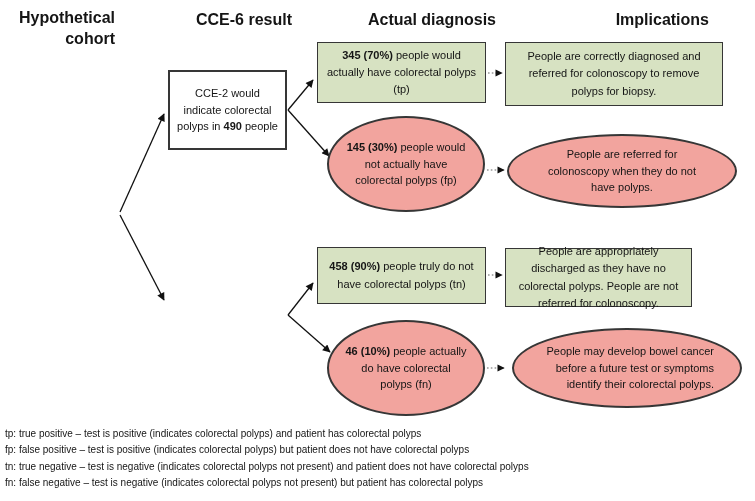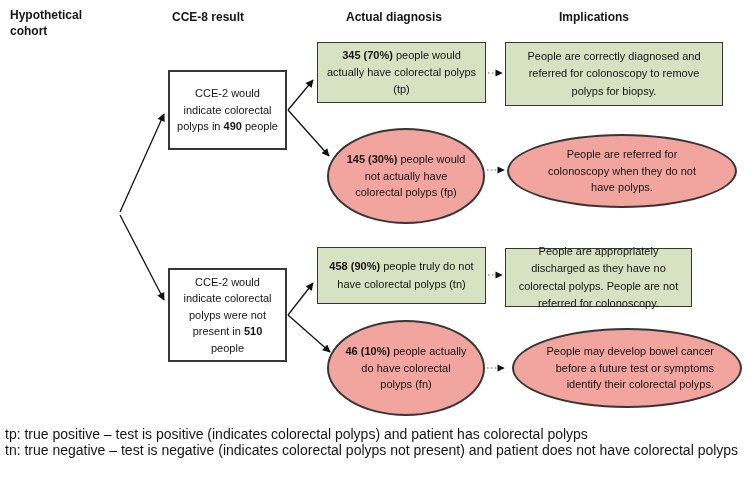--- a/index.html
+++ b/index.html
@@ -5,38 +5,38 @@
   :root{
     --green:#d7e2c2;
     --pink:#f2a49e;
     --border:#363636;
     --bg:#ffffff;
     --text:#151515;
   }
   html,body{margin:0;padding:0;background:#fff;}
   body{font-family:"Liberation Sans", sans-serif;}
   .canvas{position:relative;width:755px;height:501px;background:var(--bg);color:var(--text);overflow:hidden;}
-  .hdr{position:absolute;font-weight:bold;font-size:12px;line-height:1.3;text-align:left;}
+  .hdr{position:absolute;font-weight:bold;font-size:16px;line-height:1.3;text-align:right;}
   .shape{position:absolute;display:flex;align-items:center;justify-content:center;text-align:center;
          font-size:11px;line-height:1.5;box-sizing:border-box;}
   .rect-white{background:#ffffff;border:2px solid var(--border);padding:4px 5px;}
   .rect-green{background:var(--green);border:1.6px solid var(--border);padding:14px 8px;line-height:1.55;}
   .ellipse-pink{background:var(--pink);border:2px solid var(--border);border-radius:50%;line-height:1.5;}
   .shape b{font-weight:bold;}
   .arrows{position:absolute;left:0;top:0;width:755px;height:501px;pointer-events:none;}
-  .footnotes{position:absolute;left:5px;top:426px;width:748px;font-size:14px;line-height:16.4px;}
+  .footnotes{position:absolute;left:5px;top:426px;width:748px;font-size:10px;line-height:16.4px;}
   .footnote{white-space:nowrap;}
 </style>
 </head>
 <body>
 
 <div class="canvas">
 
   <div class="hdr" style="left:10px;top:8px;width:105px;">Hypothetical cohort</div>
-  <div class="hdr" style="left:172px;top:10px;width:120px;">CCE-8 result</div>
+  <div class="hdr" style="left:172px;top:10px;width:120px;">CCE-6 result</div>
   <div class="hdr" style="left:346px;top:10px;width:150px;">Actual diagnosis</div>
   <div class="hdr" style="left:559px;top:10px;width:150px;">Implications</div>
 
   <svg class="arrows" viewBox="0 0 755 501">
     <defs>
       <marker id="arr" viewBox="0 0 10 10" refX="9" refY="5" markerWidth="7" markerHeight="6" orient="auto-start-reverse">
         <path d="M0,0 L10,5 L0,10 z" fill="#111"></path>
       </marker>
     </defs>
     <line x1="120" y1="212" x2="164" y2="114" stroke="#111" stroke-width="1.3" marker-end="url(#arr)"></line>
@@ -48,28 +48,25 @@
     <line x1="488" y1="73" x2="502" y2="73" stroke="#666" stroke-width="1.2" stroke-dasharray="1.6 2.2" marker-end="url(#arr)"></line>
     <line x1="487" y1="170" x2="504" y2="170" stroke="#666" stroke-width="1.2" stroke-dasharray="1.6 2.2" marker-end="url(#arr)"></line>
     <line x1="488" y1="275" x2="502" y2="275" stroke="#666" stroke-width="1.2" stroke-dasharray="1.6 2.2" marker-end="url(#arr)"></line>
     <line x1="487" y1="368" x2="504" y2="368" stroke="#666" stroke-width="1.2" stroke-dasharray="1.6 2.2" marker-end="url(#arr)"></line>
   </svg>
 
 
   <div class="shape rect-white" style="left:168px;top:70px;width:119px;height:80px;">
     <span><span>CCE-2 would indicate colorectal polyps in </span><b>490</b><span> people</span></span>
   </div>
-  <div class="shape rect-white" style="left:168px;top:268px;width:119px;height:94px;">
-    <span><span>CCE-2 would indicate colorectal polyps were not present in </span><b>510</b><span> people</span></span>
-  </div>
 
   <div class="shape rect-green" style="left:317px;top:42px;width:169px;height:61px;">
     <span><b>345 (70%)</b><span> people would actually have colorectal polyps (tp)</span></span>
   </div>
-  <div class="shape ellipse-pink" style="left:327px;top:128px;width:158px;height:96px;padding:0 16px;">
+  <div class="shape ellipse-pink" style="left:327px;top:116px;width:158px;height:96px;padding:0 16px;">
     <span><b>145 (30%)</b><span> people would not actually have colorectal polyps (fp)</span></span>
   </div>
   <div class="shape rect-green" style="left:317px;top:247px;width:169px;height:57px;justify-content:flex-end;">
     <span><b>458 (90%)</b><span> people truly do not have colorectal polyps (tn)</span></span>
   </div>
   <div class="shape ellipse-pink" style="left:327px;top:320px;width:158px;height:96px;padding:0 16px;">
     <span><b>46 (10%)</b><span> people actually do have colorectal polyps (fn)</span></span>
   </div>
 
   <div class="shape rect-green" style="left:505px;top:42px;width:218px;height:64px;">
@@ -80,16 +77,18 @@
   </div>
   <div class="shape rect-green" style="left:505px;top:248px;width:187px;height:59px;">
     <span>People are appropriately discharged as they have no colorectal polyps. People are not referred for colonoscopy.</span>
   </div>
   <div class="shape ellipse-pink" style="left:512px;top:328px;width:230px;height:80px;padding:0 26px;text-align:right;">
     <span>People may develop bowel cancer before a future test or symptoms identify their colorectal polyps.</span>
   </div>
 
   <div class="footnotes">
     <div class="footnote">tp: true positive – test is positive (indicates colorectal polyps) and patient has colorectal polyps</div>
+    <div class="footnote">fp: false positive – test is positive (indicates colorectal polyps) but patient does not have colorectal polyps</div>
     <div class="footnote">tn: true negative – test is negative (indicates colorectal polyps not present) and patient does not have colorectal polyps</div>
+    <div class="footnote">fn: false negative – test is negative (indicates colorectal polyps not present)  but patient has colorectal polyps</div>
   </div>
 
 </div>
 
 </body></html>

